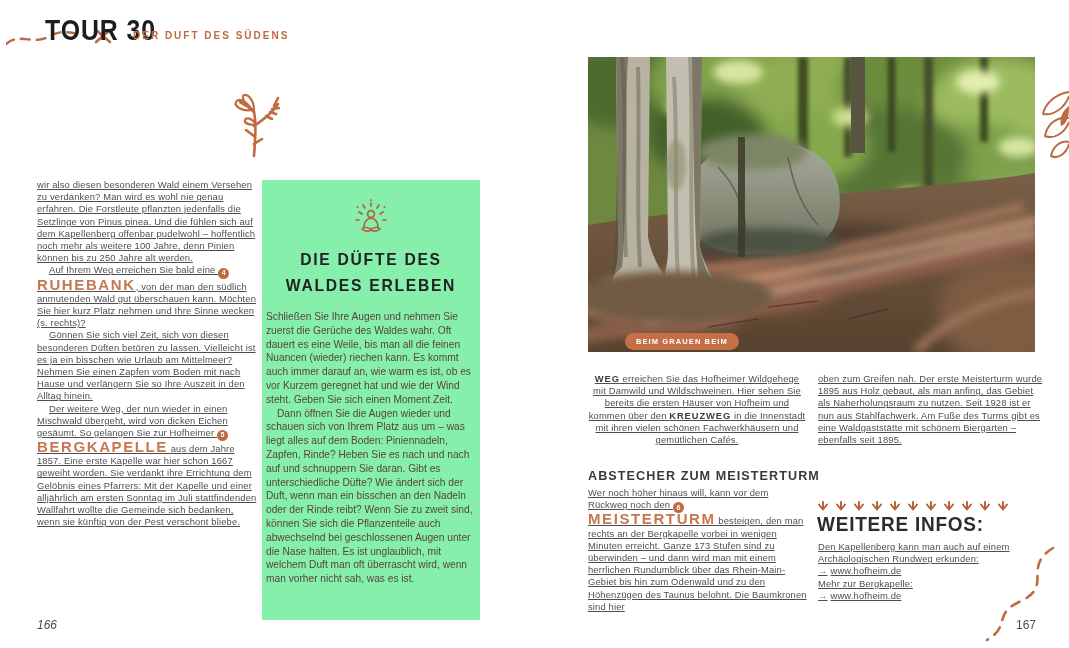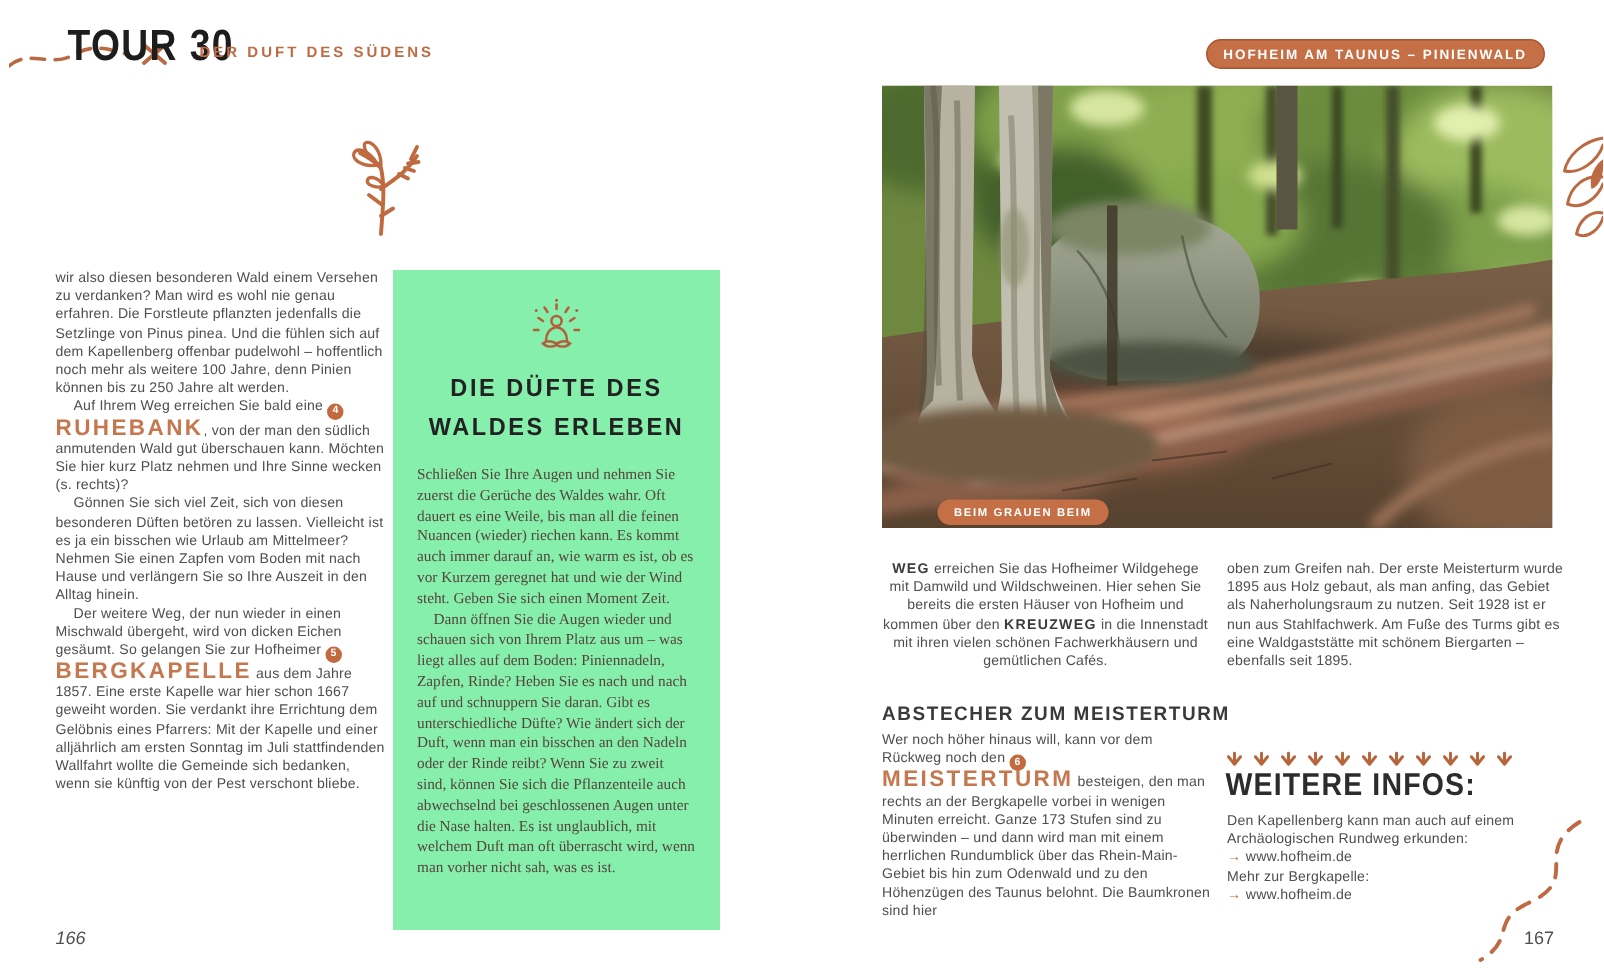--- a/index.html
+++ b/index.html
@@ -10,35 +10,35 @@
   .tour-title{position:absolute;left:45px;top:14px;font-size:27px;font-weight:700;color:#1d1d1d;
               letter-spacing:1px;transform:scale(.92,1.08);transform-origin:left top;}
   .tour-sub{position:absolute;left:133px;top:30px;font-size:10px;font-weight:700;color:#bf6a42;
             letter-spacing:2px;}
   .loc-badge{position:absolute;right:39px;top:26px;background:#c56f46;border:1.5px solid #aa5530;
              color:#fff;font-size:9px;font-weight:700;letter-spacing:1.3px;padding:4px 11px;
              border-radius:10px;}
 
   
   .body-sans{font-size:9.4px;line-height:12.2px;color:#4e4e4e;letter-spacing:.15px;}
-  .body-sans p{margin:0;}
+  .body-sans p{margin:0;text-decoration:underline;}
   .body-sans p.ind{text-indent:12px;}
   .kw-o{color:#c5784f;font-weight:700;letter-spacing:1.6px;font-size:15px;}
   .kw-d{font-weight:700;letter-spacing:.9px;color:#3c3c3c;}
   .marker{display:inline-flex;width:11px;height:11px;border-radius:50%;background:#c2693f;color:#fff;
           font-size:7px;font-weight:700;align-items:center;justify-content:center;
           vertical-align:-1.5px;margin-right:3px;text-indent:0;}
   .left-col{position:absolute;left:37px;top:179px;width:222px;}
 
   
   .scent-box{position:absolute;left:262px;top:180px;width:218px;height:440px;background:#86efac;}
   .scent-icon{display:block;margin:18px auto 6px auto;}
   .scent-title{text-align:center;font-size:16.5px;font-weight:700;letter-spacing:1.8px;color:#222;
                line-height:26px;transform:scale(.95,1);}
-  .scent-body{margin-top:12px;padding:0 16px;font-family:Liberation Serif, serif;font-size:10.2px;
+  .scent-body{margin-top:12px;padding:0 4px;font-family:Liberation Sans, sans-serif;font-size:10.2px;
               line-height:13.8px;color:#55453d;}
   .scent-body p{margin:0;}
   .scent-body p.ind{text-indent:11px;}
 
   
   .photo{position:absolute;left:588px;top:57px;width:447px;height:295px;overflow:hidden;}
   .photo-caption{position:absolute;left:625px;top:333px;background:#c56f46;color:#fff;font-size:7.5px;
                  font-weight:700;letter-spacing:1.1px;padding:4px 11px;border-radius:9px;}
 
   
@@ -65,21 +65,20 @@
 <body>
 
 <div class="spread">
 
   <svg class="deco" style="left:6px;top:20px;" width="112" height="30" viewBox="0 0 112 30">
     <path d="M0,24 C14,12 28,26 44,16 C56,9 68,13 78,16" fill="none" stroke="#b96a42" stroke-width="2.4" stroke-dasharray="9 7" stroke-linecap="round"></path>
     <path d="M90,10 L104,22 M104,10 L90,22" fill="none" stroke="#b96a42" stroke-width="2.6" stroke-linecap="round"></path>
   </svg>
   <div class="tour-title">TOUR 30</div>
   <div class="tour-sub">DER DUFT DES SÜDENS</div>
-  <div class="loc-badge">HOFHEIM AM TAUNUS – PINIENWALD</div>
 
   <svg class="deco" style="left:224px;top:92px;" width="62" height="66" viewBox="0 0 62 66">
     <g fill="none" stroke="#c06a3f" stroke-width="2.6" stroke-linecap="round">
       <path d="M30,64 C31,48 33,34 30,20"></path>
       <path d="M30,34 C38,28 46,24 54,12"></path>
       <path d="M46,20 L52,22 M48,17 L55,16 M42,24 L48,27 M50,14 L54,6"></path>
       <path d="M30,20 C24,14 20,12 16,10"></path>
       <path d="M30,44 L22,38 M30,52 L38,47"></path>
     </g>
     <g fill="none" stroke="#c06a3f" stroke-width="2.2" stroke-linejoin="round">

